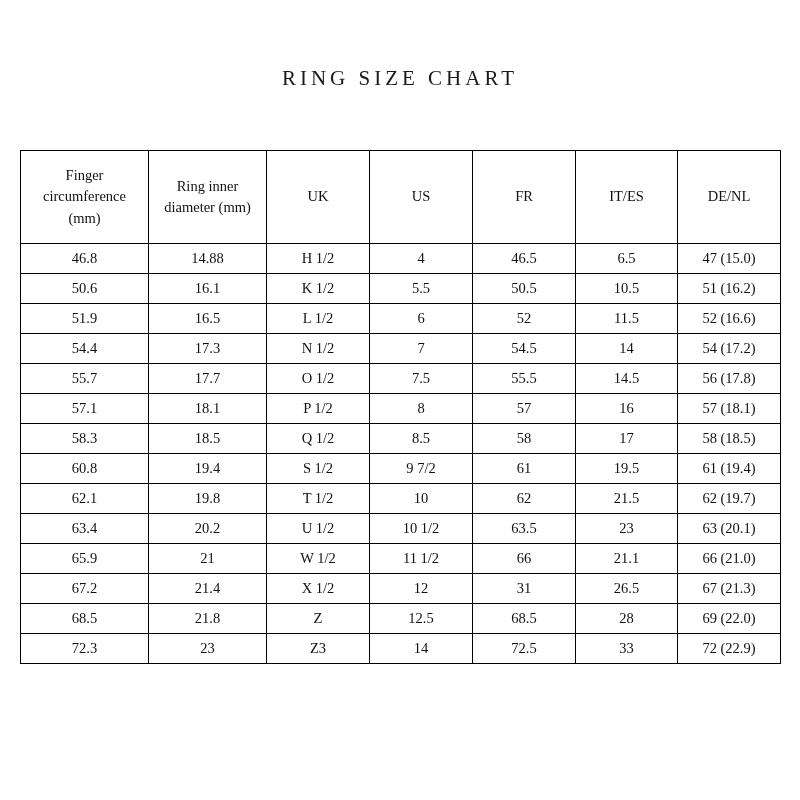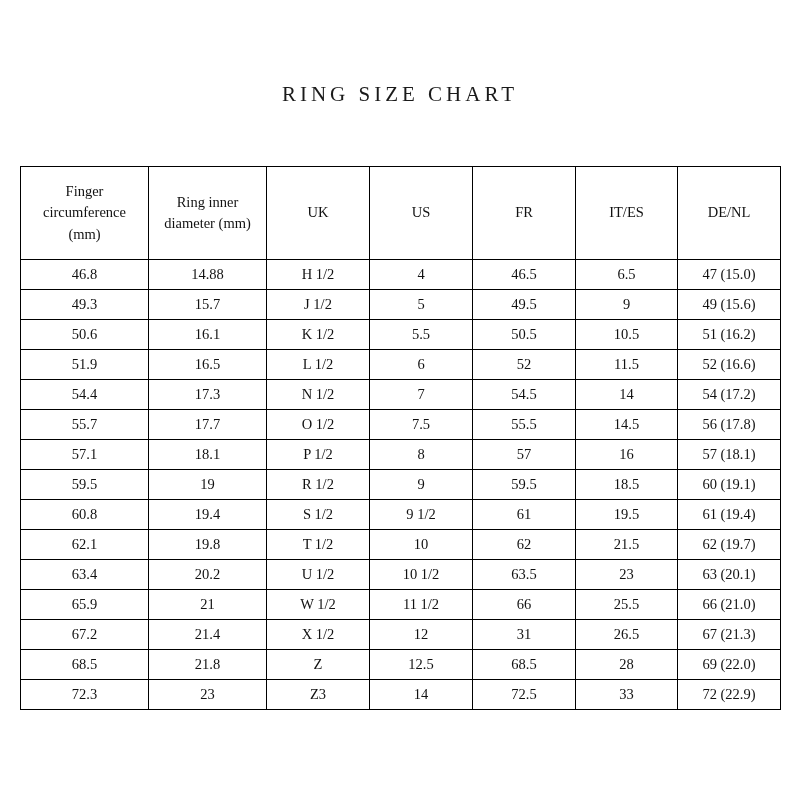--- a/index.html
+++ b/index.html
@@ -20,21 +20,20 @@
     box-sizing: border-box;
   }
   .title {
     text-align: center;
     font-family: "Liberation Serif", serif;
     font-size: 21px;
     letter-spacing: 4px;
     color: #1a1a1a;
     padding-top: 66px;
     font-weight: 400;
-    margin-top: 16px;
   }
   .table-wrap {
     position: absolute;
     left: 20px;
     top: 150px;
     width: 760px;
   }
   table.size-chart {
     border-collapse: collapse;
     width: 760px;
@@ -100,29 +99,20 @@
         <tr>
           <td>46.8</td>
           <td>14.88</td>
           <td>H 1/2</td>
           <td>4</td>
           <td>46.5</td>
           <td>6.5</td>
           <td>47 (15.0)</td>
         </tr>
         <tr>
-          <td>49.3</td>
-          <td>15.7</td>
-          <td>J 1/2</td>
-          <td>5</td>
-          <td>49.5</td>
-          <td>9</td>
-          <td>49 (15.6)</td>
-        </tr>
-        <tr>
           <td>50.6</td>
           <td>16.1</td>
           <td>K 1/2</td>
           <td>5.5</td>
           <td>50.5</td>
           <td>10.5</td>
           <td>51 (16.2)</td>
         </tr>
         <tr>
           <td>51.9</td>
@@ -154,33 +144,33 @@
         <tr>
           <td>57.1</td>
           <td>18.1</td>
           <td>P 1/2</td>
           <td>8</td>
           <td>57</td>
           <td>16</td>
           <td>57 (18.1)</td>
         </tr>
         <tr>
-          <td>59.5</td>
-          <td>19</td>
-          <td>R 1/2</td>
-          <td>9</td>
-          <td>59.5</td>
+          <td>58.3</td>
           <td>18.5</td>
-          <td>60 (19.1)</td>
+          <td>Q 1/2</td>
+          <td>8.5</td>
+          <td>58</td>
+          <td>17</td>
+          <td>58 (18.5)</td>
         </tr>
         <tr>
           <td>60.8</td>
           <td>19.4</td>
           <td>S 1/2</td>
-          <td>9 1/2</td>
+          <td>9 7/2</td>
           <td>61</td>
           <td>19.5</td>
           <td>61 (19.4)</td>
         </tr>
         <tr>
           <td>62.1</td>
           <td>19.8</td>
           <td>T 1/2</td>
           <td>10</td>
           <td>62</td>
@@ -195,21 +185,21 @@
           <td>63.5</td>
           <td>23</td>
           <td>63 (20.1)</td>
         </tr>
         <tr>
           <td>65.9</td>
           <td>21</td>
           <td>W 1/2</td>
           <td>11 1/2</td>
           <td>66</td>
-          <td>25.5</td>
+          <td>21.1</td>
           <td>66 (21.0)</td>
         </tr>
         <tr>
           <td>67.2</td>
           <td>21.4</td>
           <td>X 1/2</td>
           <td>12</td>
           <td>31</td>
           <td>26.5</td>
           <td>67 (21.3)</td>

